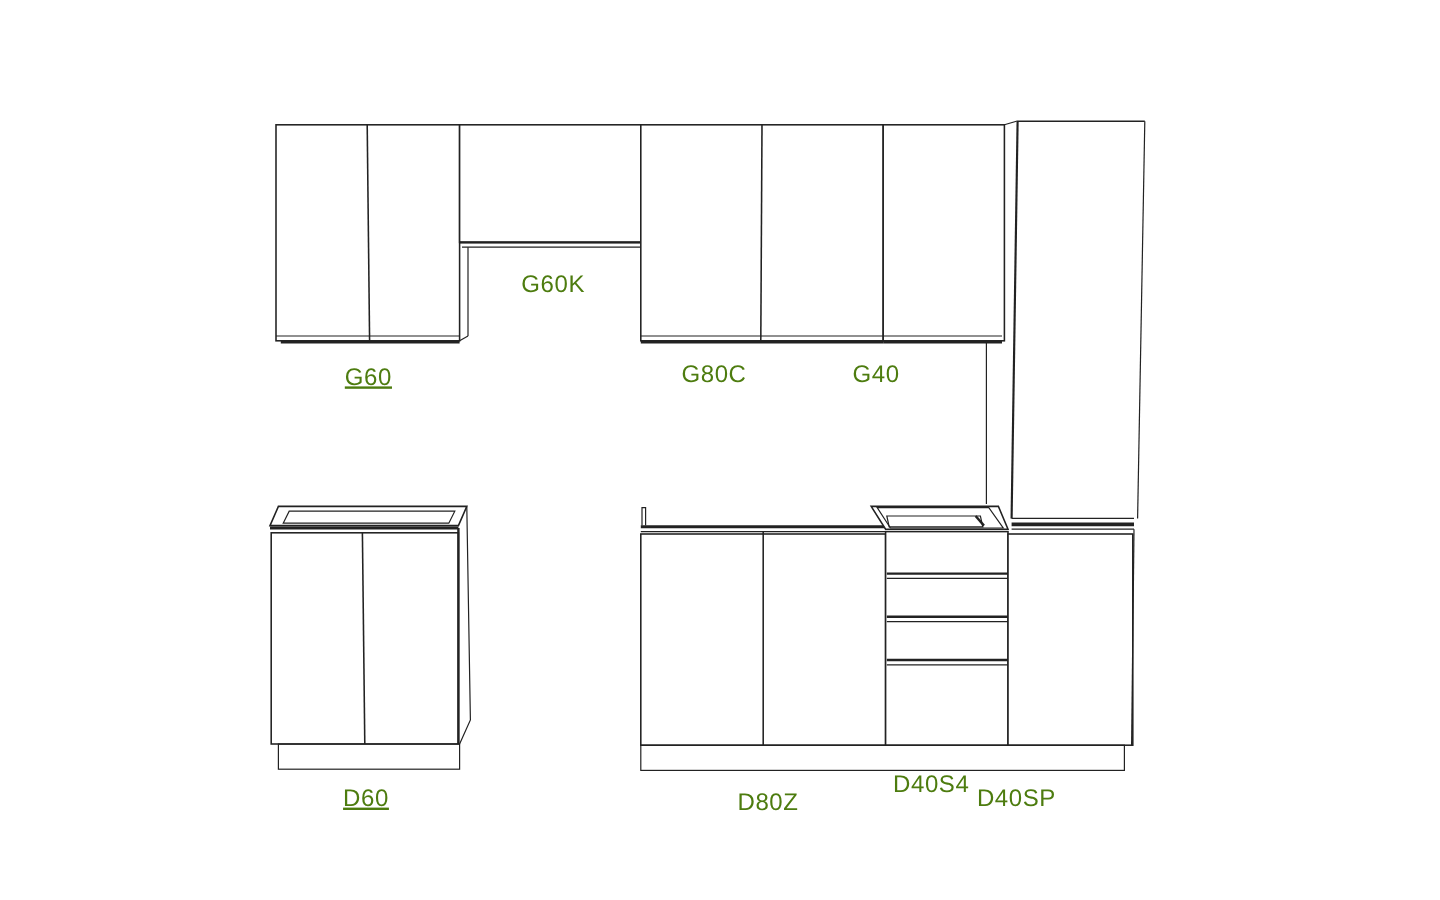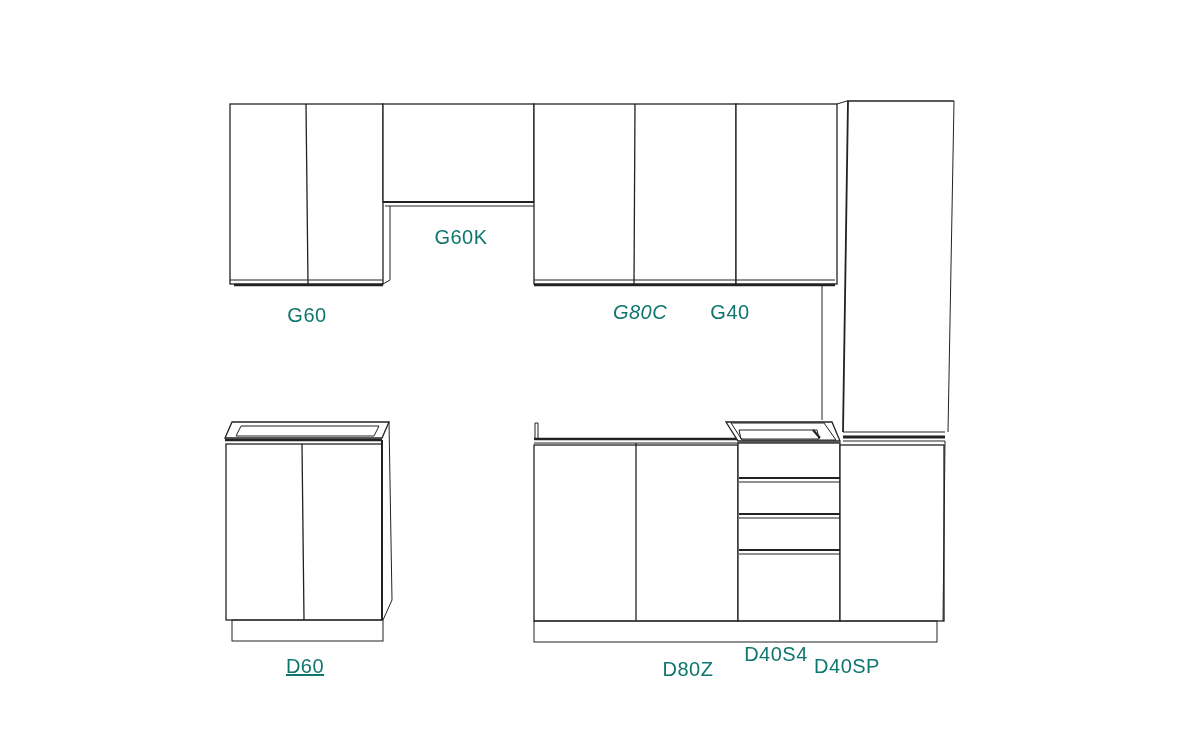--- a/index.html
+++ b/index.html
@@ -1,18 +1,18 @@
 <!DOCTYPE html>
 <html><head>
 <meta charset="utf-8">
 <style>
   html,body{margin:0;padding:0;background:#ffffff;}
   body{width:1200px;height:750px;position:relative;overflow:hidden;font-family:"Liberation Sans",sans-serif;}
   svg#drawing{position:absolute;left:0;top:0;}
-  .lbl{position:absolute;font-size:20px;color:#0f766e;letter-spacing:0.5px;transform:translateX(-50%);white-space:nowrap;}
+  .lbl{position:absolute;font-size:20px;color:#4d7c0f;letter-spacing:0.5px;transform:translateX(-50%);white-space:nowrap;}
 </style>
 </head>
 <body>
 
 <svg id="drawing" width="1200" height="750" viewBox="0 0 1200 750" fill="none" stroke="#222" stroke-width="1.3">
 
   <g>
     <rect x="230" y="104" width="153" height="180" fill="#fff"></rect>
     <line x1="306" y1="104" x2="308" y2="284"></line>
     <line x1="230" y1="280" x2="383" y2="280" stroke-width="1"></line>
@@ -86,20 +86,20 @@
   </g>
 
   <g>
     <rect x="840" y="445" width="104" height="176" fill="#fff"></rect>
     <line x1="945" y1="441" x2="943" y2="621" stroke-width="1"></line>
   </g>
 
   <rect x="534" y="621" width="403" height="21" stroke-width="1"></rect>
 </svg>
 
-<div class="lbl" style="left:307px;top:304px;">G60</div>
+<div class="lbl" style="left:307px;top:304px;text-decoration:underline;">G60</div>
 <div class="lbl" style="left:461px;top:226px;">G60K</div>
-<div class="lbl" style="left:640px;top:301px;font-style:italic;">G80C</div>
+<div class="lbl" style="left:595px;top:301px;">G80C</div>
 <div class="lbl" style="left:730px;top:301px;">G40</div>
 <div class="lbl" style="left:305px;top:655px;text-decoration:underline;">D60</div>
-<div class="lbl" style="left:640px;top:658px;margin-left:48px;">D80Z</div>
+<div class="lbl" style="left:640px;top:658px;">D80Z</div>
 <div class="lbl" style="left:776px;top:643px;">D40S4</div>
 <div class="lbl" style="left:847px;top:655px;">D40SP</div>
 
 </body></html>

